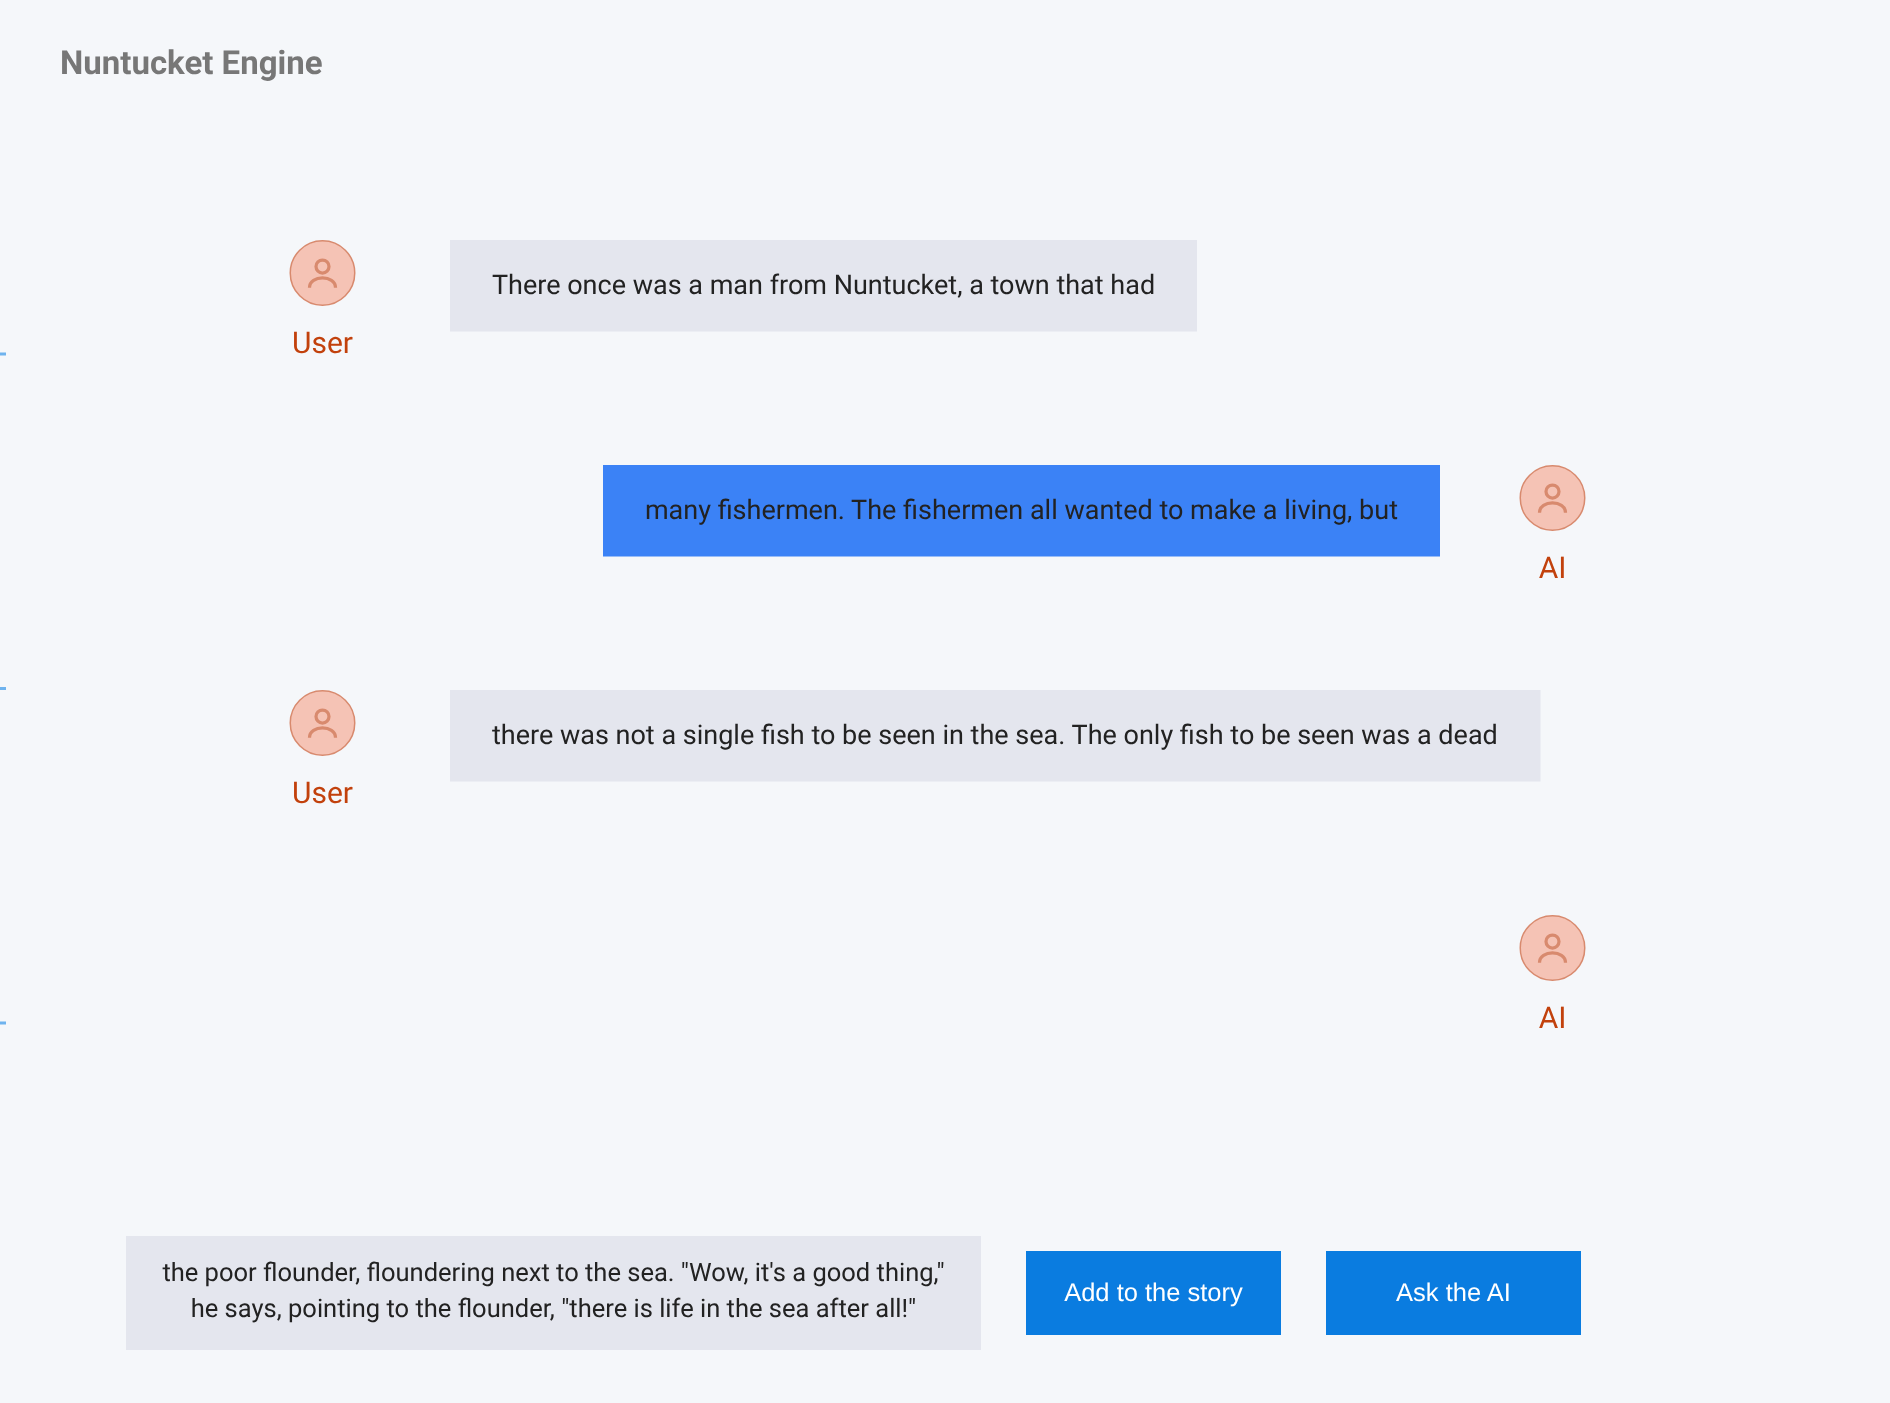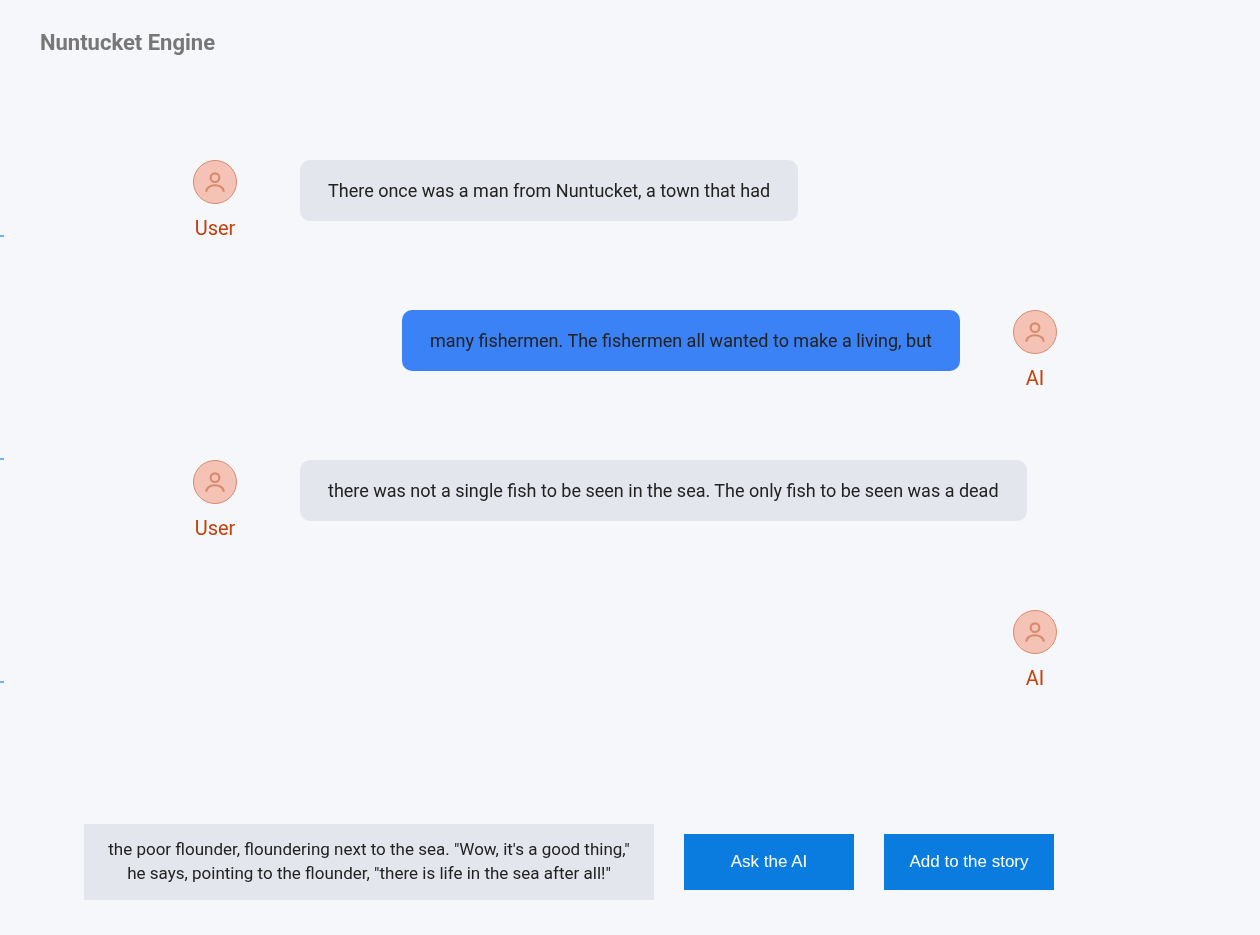--- a/index.html
+++ b/index.html
@@ -75,21 +75,20 @@
     .msg.ai .avatar-block {
       margin-left: 30px;
     }
     .bubble {
       padding: 18px 28px;
       font-size: 18px;
       line-height: 1.4;
       text-align: center;
       color: #222;
       flex-shrink: 1;
-      border-radius: 10px;
     }
     .bubble.user {
       background: #e4e6ee;
     }
     .bubble.ai {
       background: #3b82f6;
     }
     .footer {
       position: absolute;
       bottom: 35px;
@@ -186,15 +185,15 @@
           </svg>
       </div>
       <div class="avatar-label">AI</div>
     </div>
   </div>
 
 </div>
 
 <div class="footer">
   <div class="input-area">the poor flounder, floundering next to the sea. "Wow, it's a good thing," he says, pointing to the flounder, "there is life in the sea after all!"</div>
+  <button class="btn">Add to the story</button>
   <button class="btn">Ask the AI</button>
-  <button class="btn">Add to the story</button>
 </div>
 
 </body></html>

